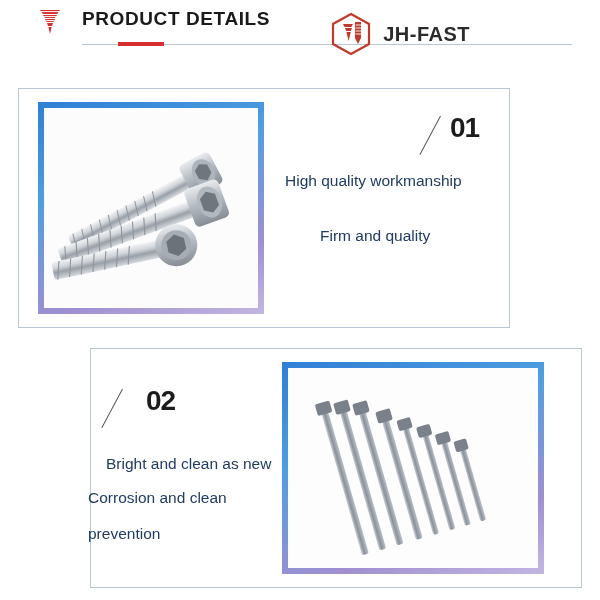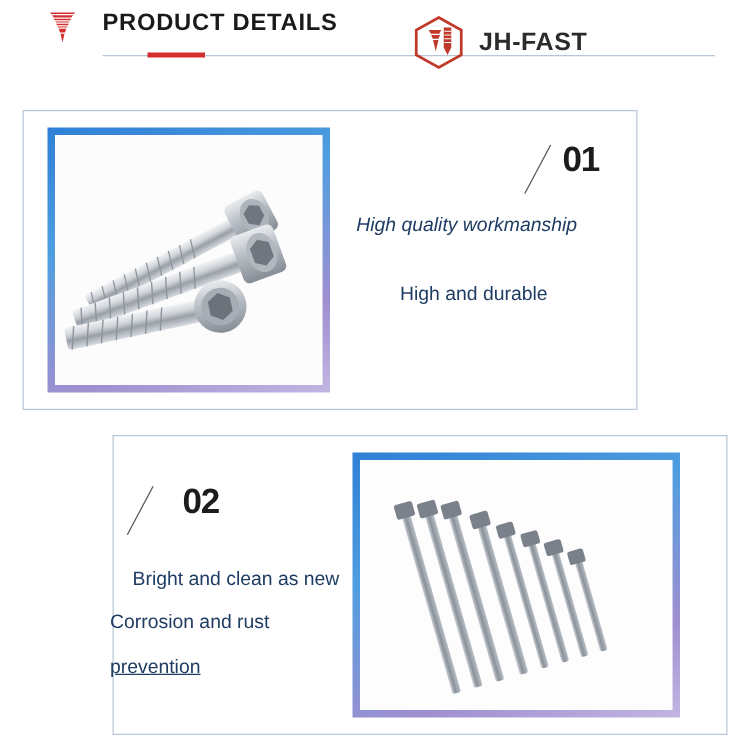--- a/index.html
+++ b/index.html
@@ -139,32 +139,32 @@
     font-family: "Liberation Sans", sans-serif;
     white-space: nowrap;
   }
 
   .block1-num { left: 450px; top: 112px; }
   .block1-slash {
     left: 440px; top: 116px; height: 44px;
     transform: rotate(28deg);
     transform-origin: top center;
   }
-  .block1-l1 { left: 285px; top: 172px; font-style: italic; }
+  .block1-l1 { left: 285px; top: 172px; }
   .block1-l2 { left: 320px; top: 227px; }
 
   .block2-num { left: 146px; top: 385px; }
   .block2-slash {
     left: 122px; top: 389px; height: 44px;
     transform: rotate(28deg);
     transform-origin: top center;
   }
   .block2-l1 { left: 88px; top: 455px; margin-left: 18px; }
   .block2-l2 { left: 88px; top: 489px; }
-  .block2-l3 { left: 88px; top: 525px; text-decoration: underline; }
+  .block2-l3 { left: 88px; top: 525px; }
 
   
   svg { display: block; }
 </style>
 </head>
 <body>
 
 <div class="header">
 
   <div class="header-logo-left">
@@ -282,21 +282,21 @@
         <circle cx="132" cy="145" r="15" fill="#a7adb5"></circle>
         <polygon points="132,134 141,139.5 141,150.5 132,156 123,150.5 123,139.5" fill="#6b7279"></polygon>
       </g>
     </svg>
   </div>
 </div>
 
 <div class="numbering block1-num">01</div>
 <div class="num-slash block1-slash"></div>
 <div class="caption-line block1-l1">High quality workmanship</div>
-<div class="caption-line block1-l2">High and durable</div>
+<div class="caption-line block1-l2">Firm and quality</div>
 
 <div class="panel panel-2"></div>
 
 <div class="photo-frame frame-2">
   <div class="photo-inner">
     <svg width="250" height="200" viewBox="0 0 250 200">
       <defs>
         <linearGradient id="rod" x1="0" y1="0" x2="1" y2="0">
           <stop offset="0%" stop-color="#c9ced4"></stop>
           <stop offset="40%" stop-color="#8b9199"></stop>
@@ -338,14 +338,14 @@
           <rect x="171" y="86" width="13" height="11" rx="2" fill="#7b818a"></rect>
         </g>
       </g>
     </svg>
   </div>
 </div>
 
 <div class="numbering block2-num">02</div>
 <div class="num-slash block2-slash"></div>
 <div class="caption-line block2-l1">Bright and clean as new</div>
-<div class="caption-line block2-l2">Corrosion and rust</div>
+<div class="caption-line block2-l2">Corrosion and clean</div>
 <div class="caption-line block2-l3">prevention</div>
 
 </body></html>

